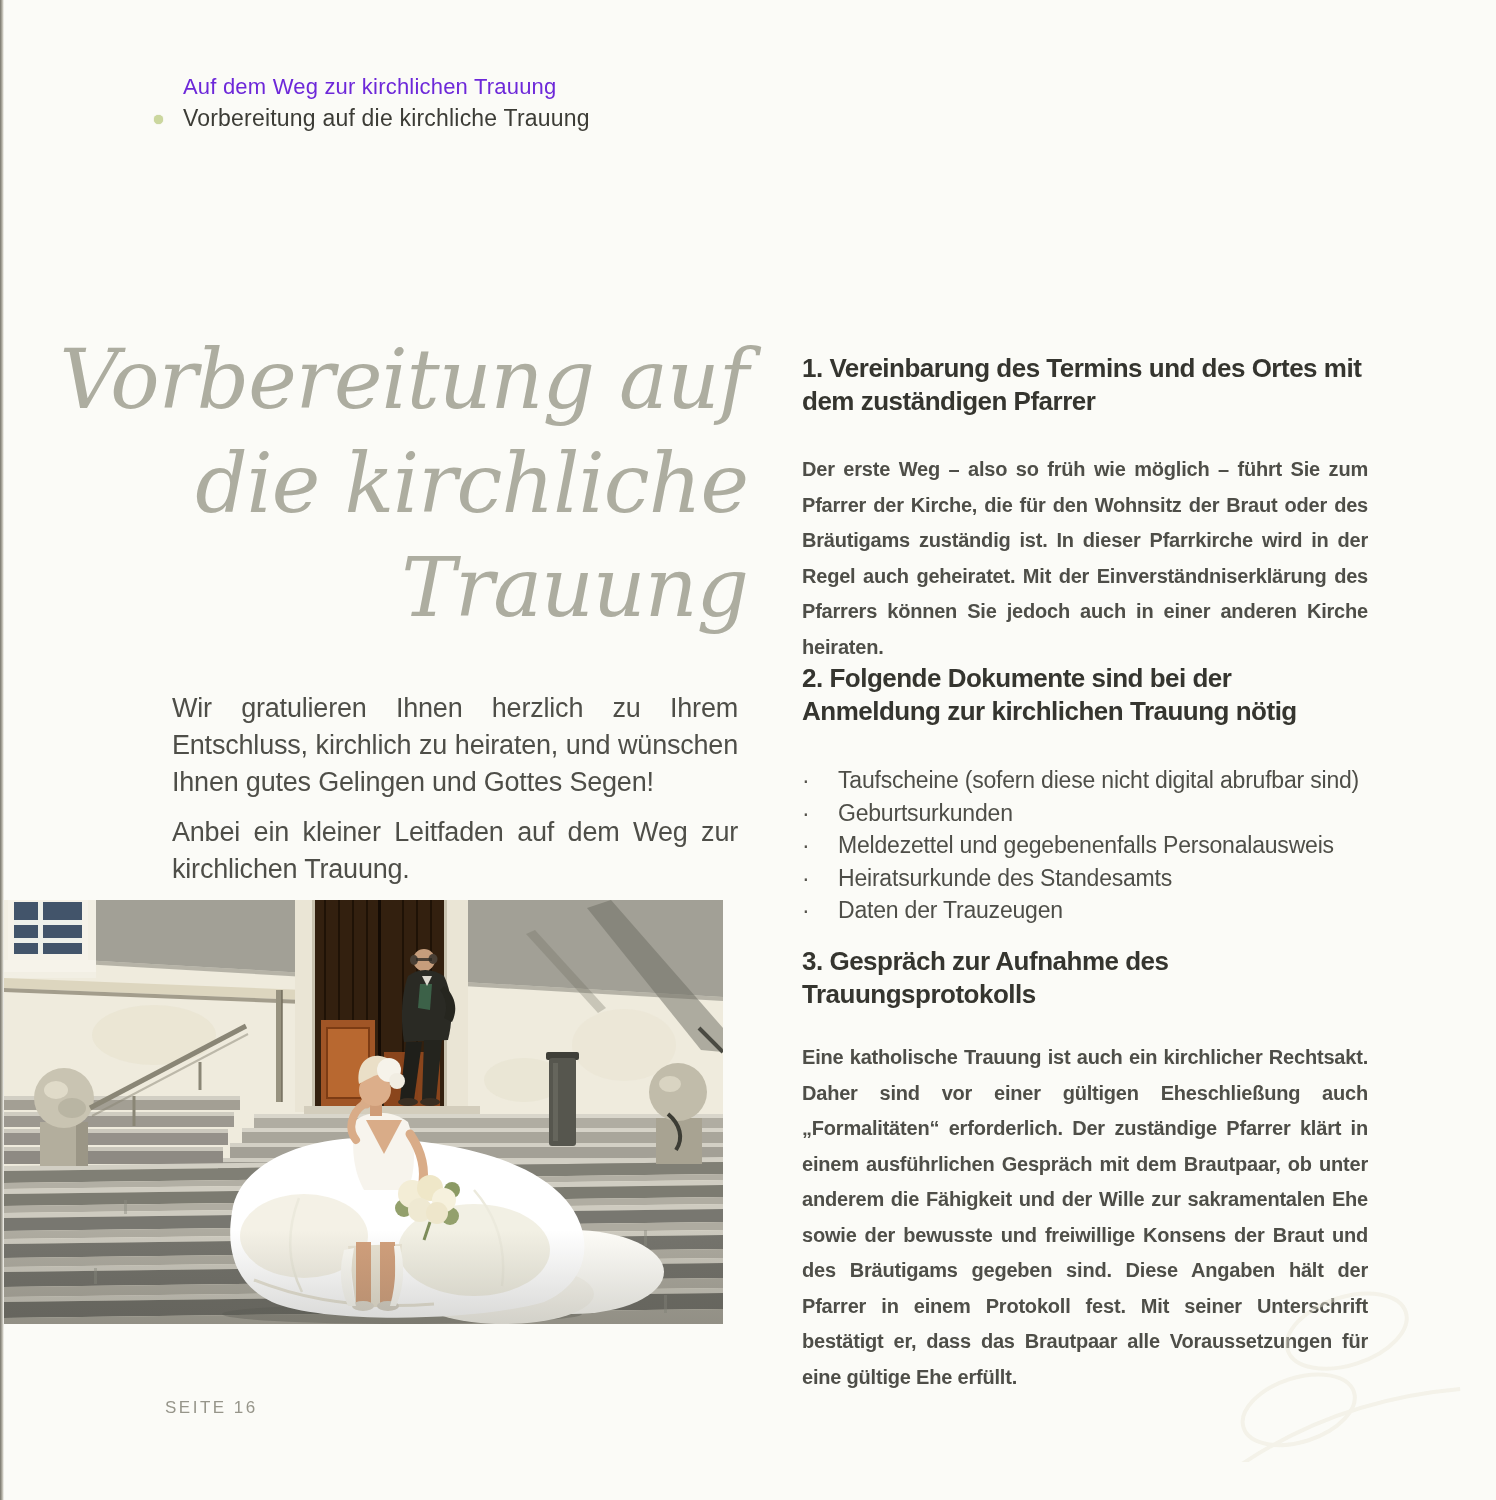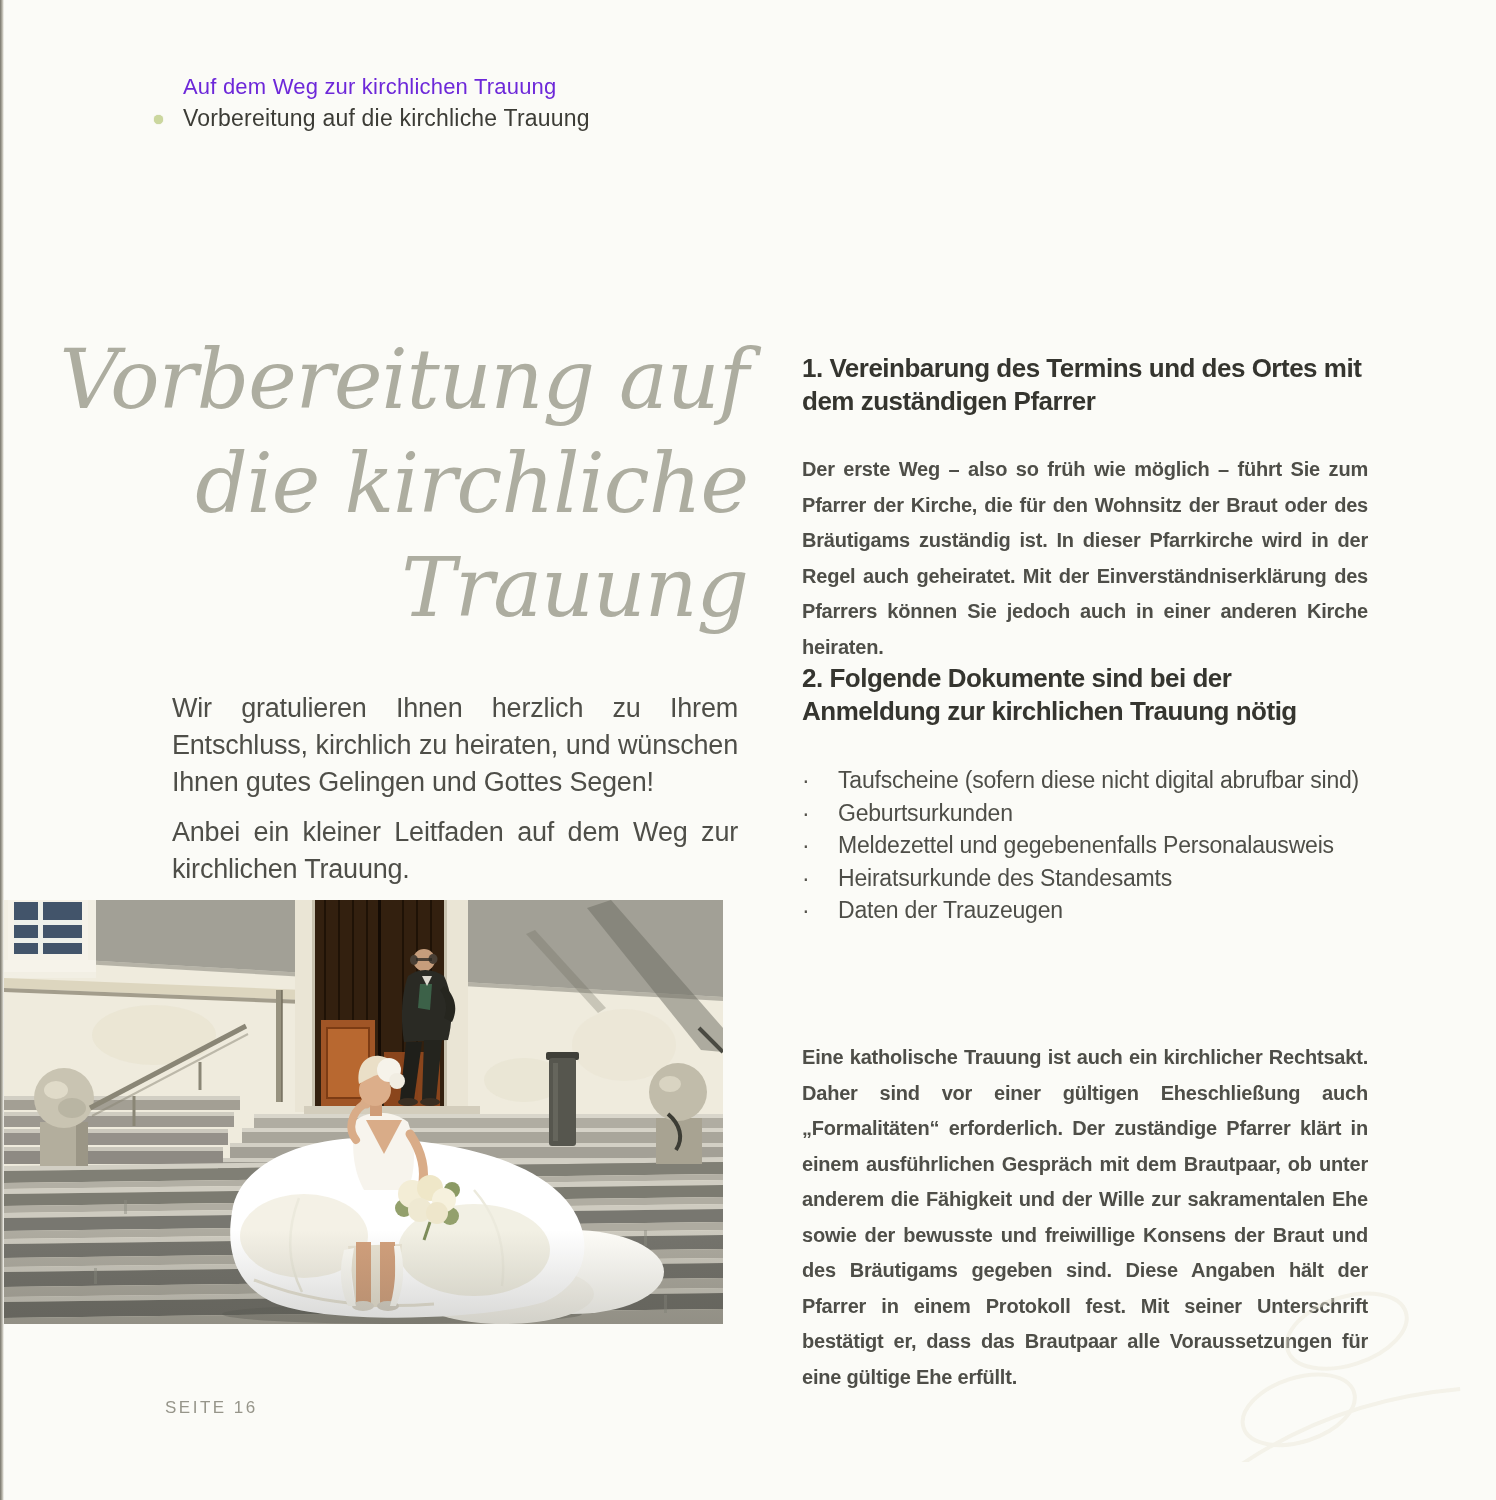--- a/index.html
+++ b/index.html
@@ -289,20 +289,24 @@
     <li>
       <span class="mark">·</span>
       <span>Heiratsurkunde des Standesamts</span>
     </li>
     <li>
       <span class="mark">·</span>
       <span>Daten der Trauzeugen</span>
     </li>
   </ul>
 
+  <div class="rc rc-h rc-h3">
+    <div>3. Gespräch zur Aufnahme des</div>
+    <div>Trauungsprotokolls</div>
+  </div>
   <p class="rc rc-p rc-p3">Eine katholische Trauung ist auch ein kirchlicher Rechtsakt. Daher sind vor einer gültigen Eheschließung auch „Formalitäten“ erforderlich. Der zuständige Pfarrer klärt in einem ausführlichen Gespräch mit dem Brautpaar, ob unter anderem die Fähigkeit und der Wille zur sakramentalen Ehe sowie der bewusste und freiwillige Konsens der Braut und des Bräutigams gegeben sind. Diese Angaben hält der Pfarrer in einem Protokoll fest. Mit seiner Unterschrift bestätigt er, dass das Brautpaar alle Voraussetzungen für eine gültige Ehe erfüllt.</p>
 
   <div class="page-footer">SEITE 16</div>
 
   <svg class="ghost" width="300" height="180" viewBox="0 0 300 180">
     <g fill="none" stroke="#eae7d7" stroke-width="4" opacity=".8" transform="rotate(-18 150 90)">
       <ellipse cx="190" cy="60" rx="62" ry="34"></ellipse>
       <ellipse cx="120" cy="120" rx="58" ry="32"></ellipse>
       <path d="M30,160 Q150,120 280,150"></path>
     </g>

